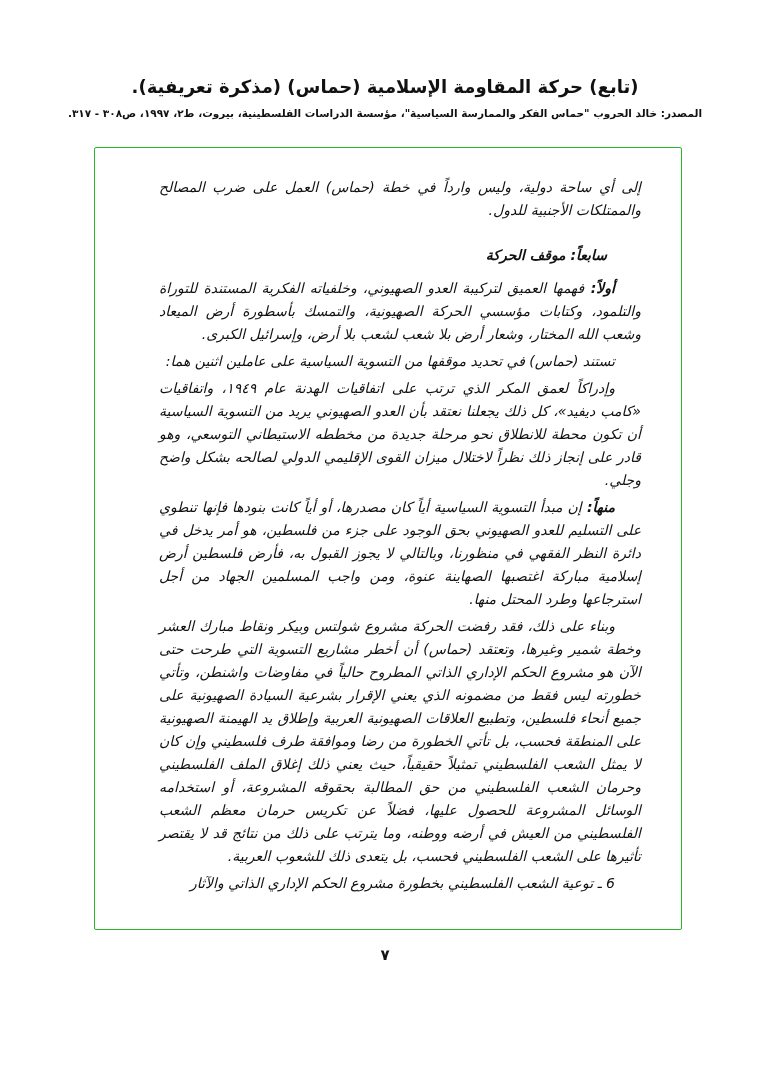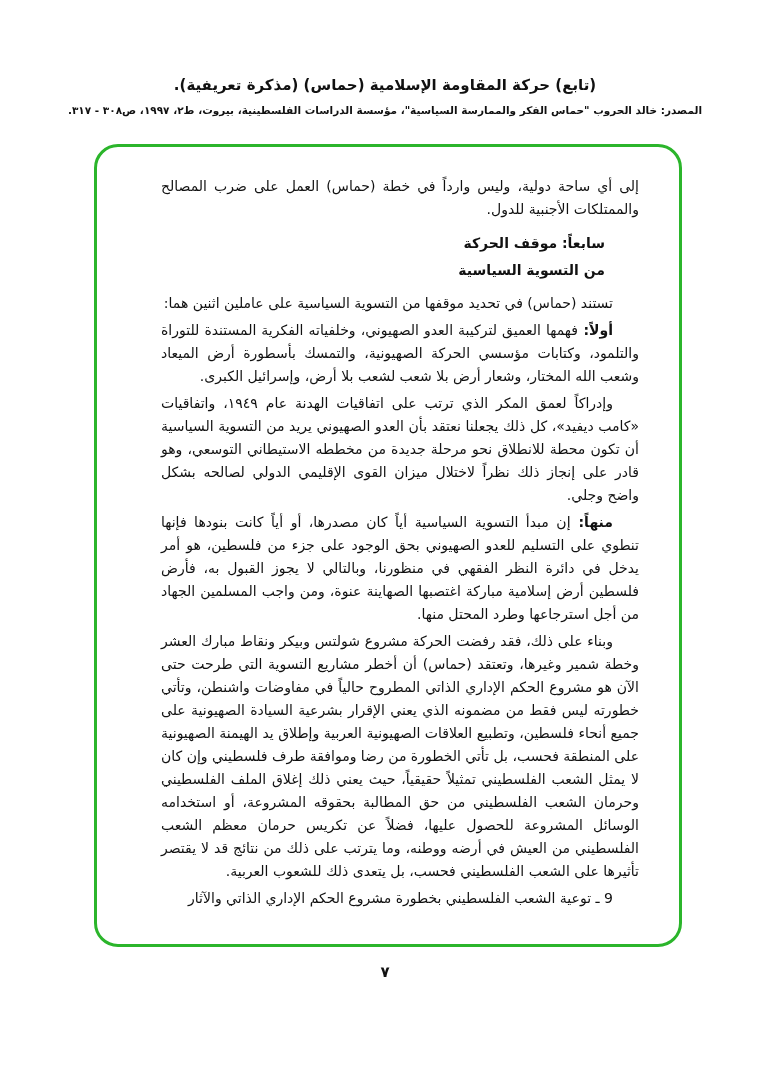--- a/index.html
+++ b/index.html
@@ -9,55 +9,56 @@
     min-height: 1086px;
     margin: 0 auto;
     font-family: "DejaVu Sans", sans-serif;
     color: #111111;
     position: relative;
   }
   .doc-title {
     direction: rtl;
     text-align: center;
     font-weight: bold;
-    font-size: 15px;
+    font-size: 18px;
     padding-top: 76px;
   }
   .doc-source {
     direction: rtl;
     text-align: center;
     font-weight: bold;
     font-size: 10.5px;
     margin-top: 10px;
     padding: 0 40px;
   }
   .frame {
     width: 588px;
     margin: 28px 88px 0 94px;
-    border: 3px solid #8b5cf6;
-    border-radius: 24px;
+    border: 1px solid #8b5cf6;
+    border-radius: 2px;
     padding: 28px 40px 30px 64px;
     background: #ffffff;
+    font-style: italic;
   }
   .text-block {
     direction: rtl;
     text-align: justify;
     font-size: 14px;
     line-height: 23px;
   }
   .para {
     text-indent: 26px;
     margin-bottom: 4px;
   }
   .para.no-indent { text-indent: 0; }
   .lead { font-weight: bold; }
   .section-heading {
     font-weight: bold;
     padding-right: 34px;
-    margin: 9px 0 8px;
+    margin: 20px 0 8px;
     line-height: 27px;
     text-align: right;
   }
   .page-number {
     text-align: center;
     font-weight: bold;
     font-size: 15px;
     margin-top: 16px;
     padding-bottom: 20px;
   }
@@ -73,46 +74,45 @@
 
   <div class="frame" style="border-color: rgb(43, 181, 43);">
     <div class="text-block">
 
       <p class="para no-indent">
         <span>إلى أي ساحة دولية، وليس وارداً في خطة (حماس) العمل على ضرب المصالح والممتلكات الأجنبية للدول.</span>
       </p>
 
       <div class="section-heading">
         <div>سابعاً: موقف الحركة</div>
-        <div>من التسوية السياسية</div>
       </div>
 
       <p class="para">
-        <span>تستند (حماس) في تحديد موقفها من التسوية السياسية على عاملين اثنين هما:</span>
+        <span class="lead">أولاً: </span><span>فهمها العميق لتركيبة العدو الصهيوني، وخلفياته الفكرية المستندة للتوراة والتلمود، وكتابات مؤسسي الحركة الصهيونية، والتمسك بأسطورة أرض الميعاد وشعب الله المختار، وشعار أرض بلا شعب لشعب بلا أرض، وإسرائيل الكبرى.</span>
       </p>
 
       <p class="para">
-        <span class="lead">أولاً: </span><span>فهمها العميق لتركيبة العدو الصهيوني، وخلفياته الفكرية المستندة للتوراة والتلمود، وكتابات مؤسسي الحركة الصهيونية، والتمسك بأسطورة أرض الميعاد وشعب الله المختار، وشعار أرض بلا شعب لشعب بلا أرض، وإسرائيل الكبرى.</span>
+        <span>تستند (حماس) في تحديد موقفها من التسوية السياسية على عاملين اثنين هما:</span>
       </p>
 
       <p class="para">
         <span>وإدراكاً لعمق المكر الذي ترتب على اتفاقيات الهدنة عام ١٩٤٩، واتفاقيات «كامب ديفيد»، كل ذلك يجعلنا نعتقد بأن العدو الصهيوني يريد من التسوية السياسية أن تكون محطة للانطلاق نحو مرحلة جديدة من مخططه الاستيطاني التوسعي، وهو قادر على إنجاز ذلك نظراً لاختلال ميزان القوى الإقليمي الدولي لصالحه بشكل واضح وجلي.</span>
       </p>
 
       <p class="para">
         <span class="lead">منهاً: </span><span>إن مبدأ التسوية السياسية أياً كان مصدرها، أو أياً كانت بنودها فإنها تنطوي على التسليم للعدو الصهيوني بحق الوجود على جزء من فلسطين، هو أمر يدخل في دائرة النظر الفقهي في منظورنا، وبالتالي لا يجوز القبول به، فأرض فلسطين أرض إسلامية مباركة اغتصبها الصهاينة عنوة، ومن واجب المسلمين الجهاد من أجل استرجاعها وطرد المحتل منها.</span>
       </p>
 
       <p class="para">
         <span>وبناء على ذلك، فقد رفضت الحركة مشروع شولتس وبيكر ونقاط مبارك العشر وخطة شمير وغيرها، وتعتقد (حماس) أن أخطر مشاريع التسوية التي طرحت حتى الآن هو مشروع الحكم الإداري الذاتي المطروح حالياً في مفاوضات واشنطن، وتأتي خطورته ليس فقط من مضمونه الذي يعني الإقرار بشرعية السيادة الصهيونية على جميع أنحاء فلسطين، وتطبيع العلاقات الصهيونية العربية وإطلاق يد الهيمنة الصهيونية على المنطقة فحسب، بل تأتي الخطورة من رضا وموافقة طرف فلسطيني وإن كان لا يمثل الشعب الفلسطيني تمثيلاً حقيقياً، حيث يعني ذلك إغلاق الملف الفلسطيني وحرمان الشعب الفلسطيني من حق المطالبة بحقوقه المشروعة، أو استخدامه الوسائل المشروعة للحصول عليها، فضلاً عن تكريس حرمان معظم الشعب الفلسطيني من العيش في أرضه ووطنه، وما يترتب على ذلك من نتائج قد لا يقتصر تأثيرها على الشعب الفلسطيني فحسب، بل يتعدى ذلك للشعوب العربية.</span>
       </p>
 
 
       <p class="para">
-        <span>9 ـ توعية الشعب الفلسطيني بخطورة مشروع الحكم الإداري الذاتي والآثار</span>
+        <span>6 ـ توعية الشعب الفلسطيني بخطورة مشروع الحكم الإداري الذاتي والآثار</span>
       </p>
 
     </div>
   </div>
 
   <div class="page-number">٧</div>
 
 </div>
 
 </body></html>

